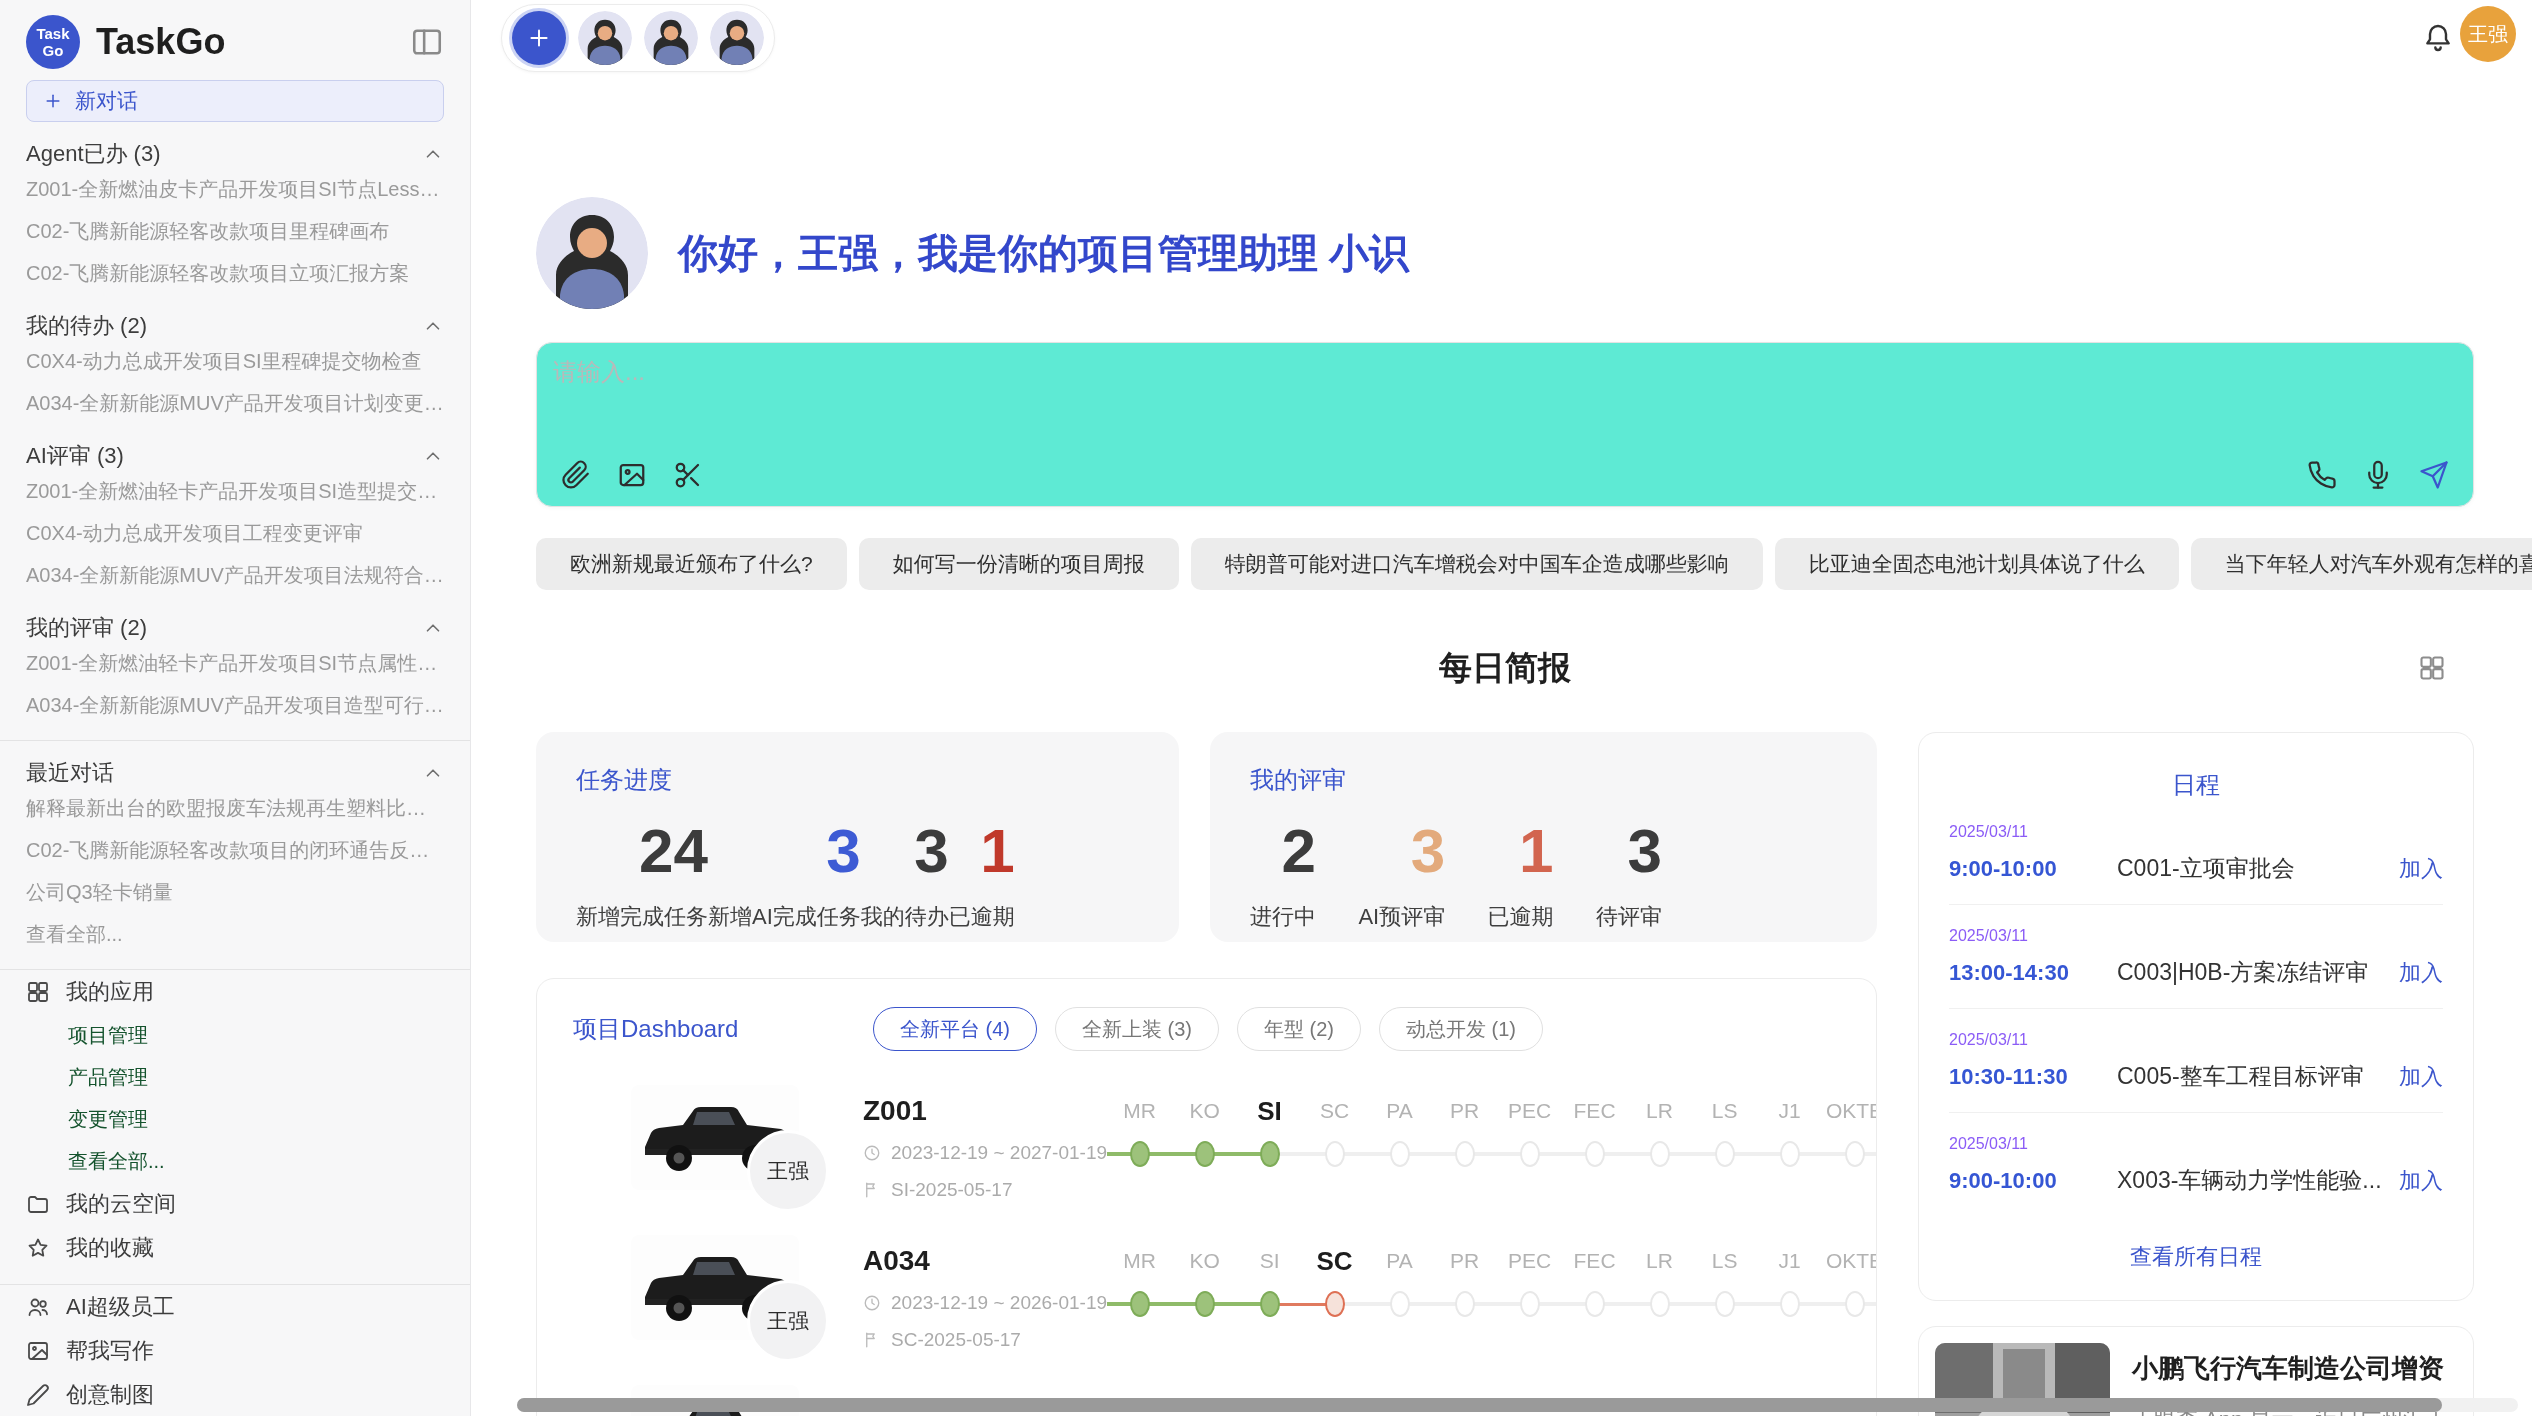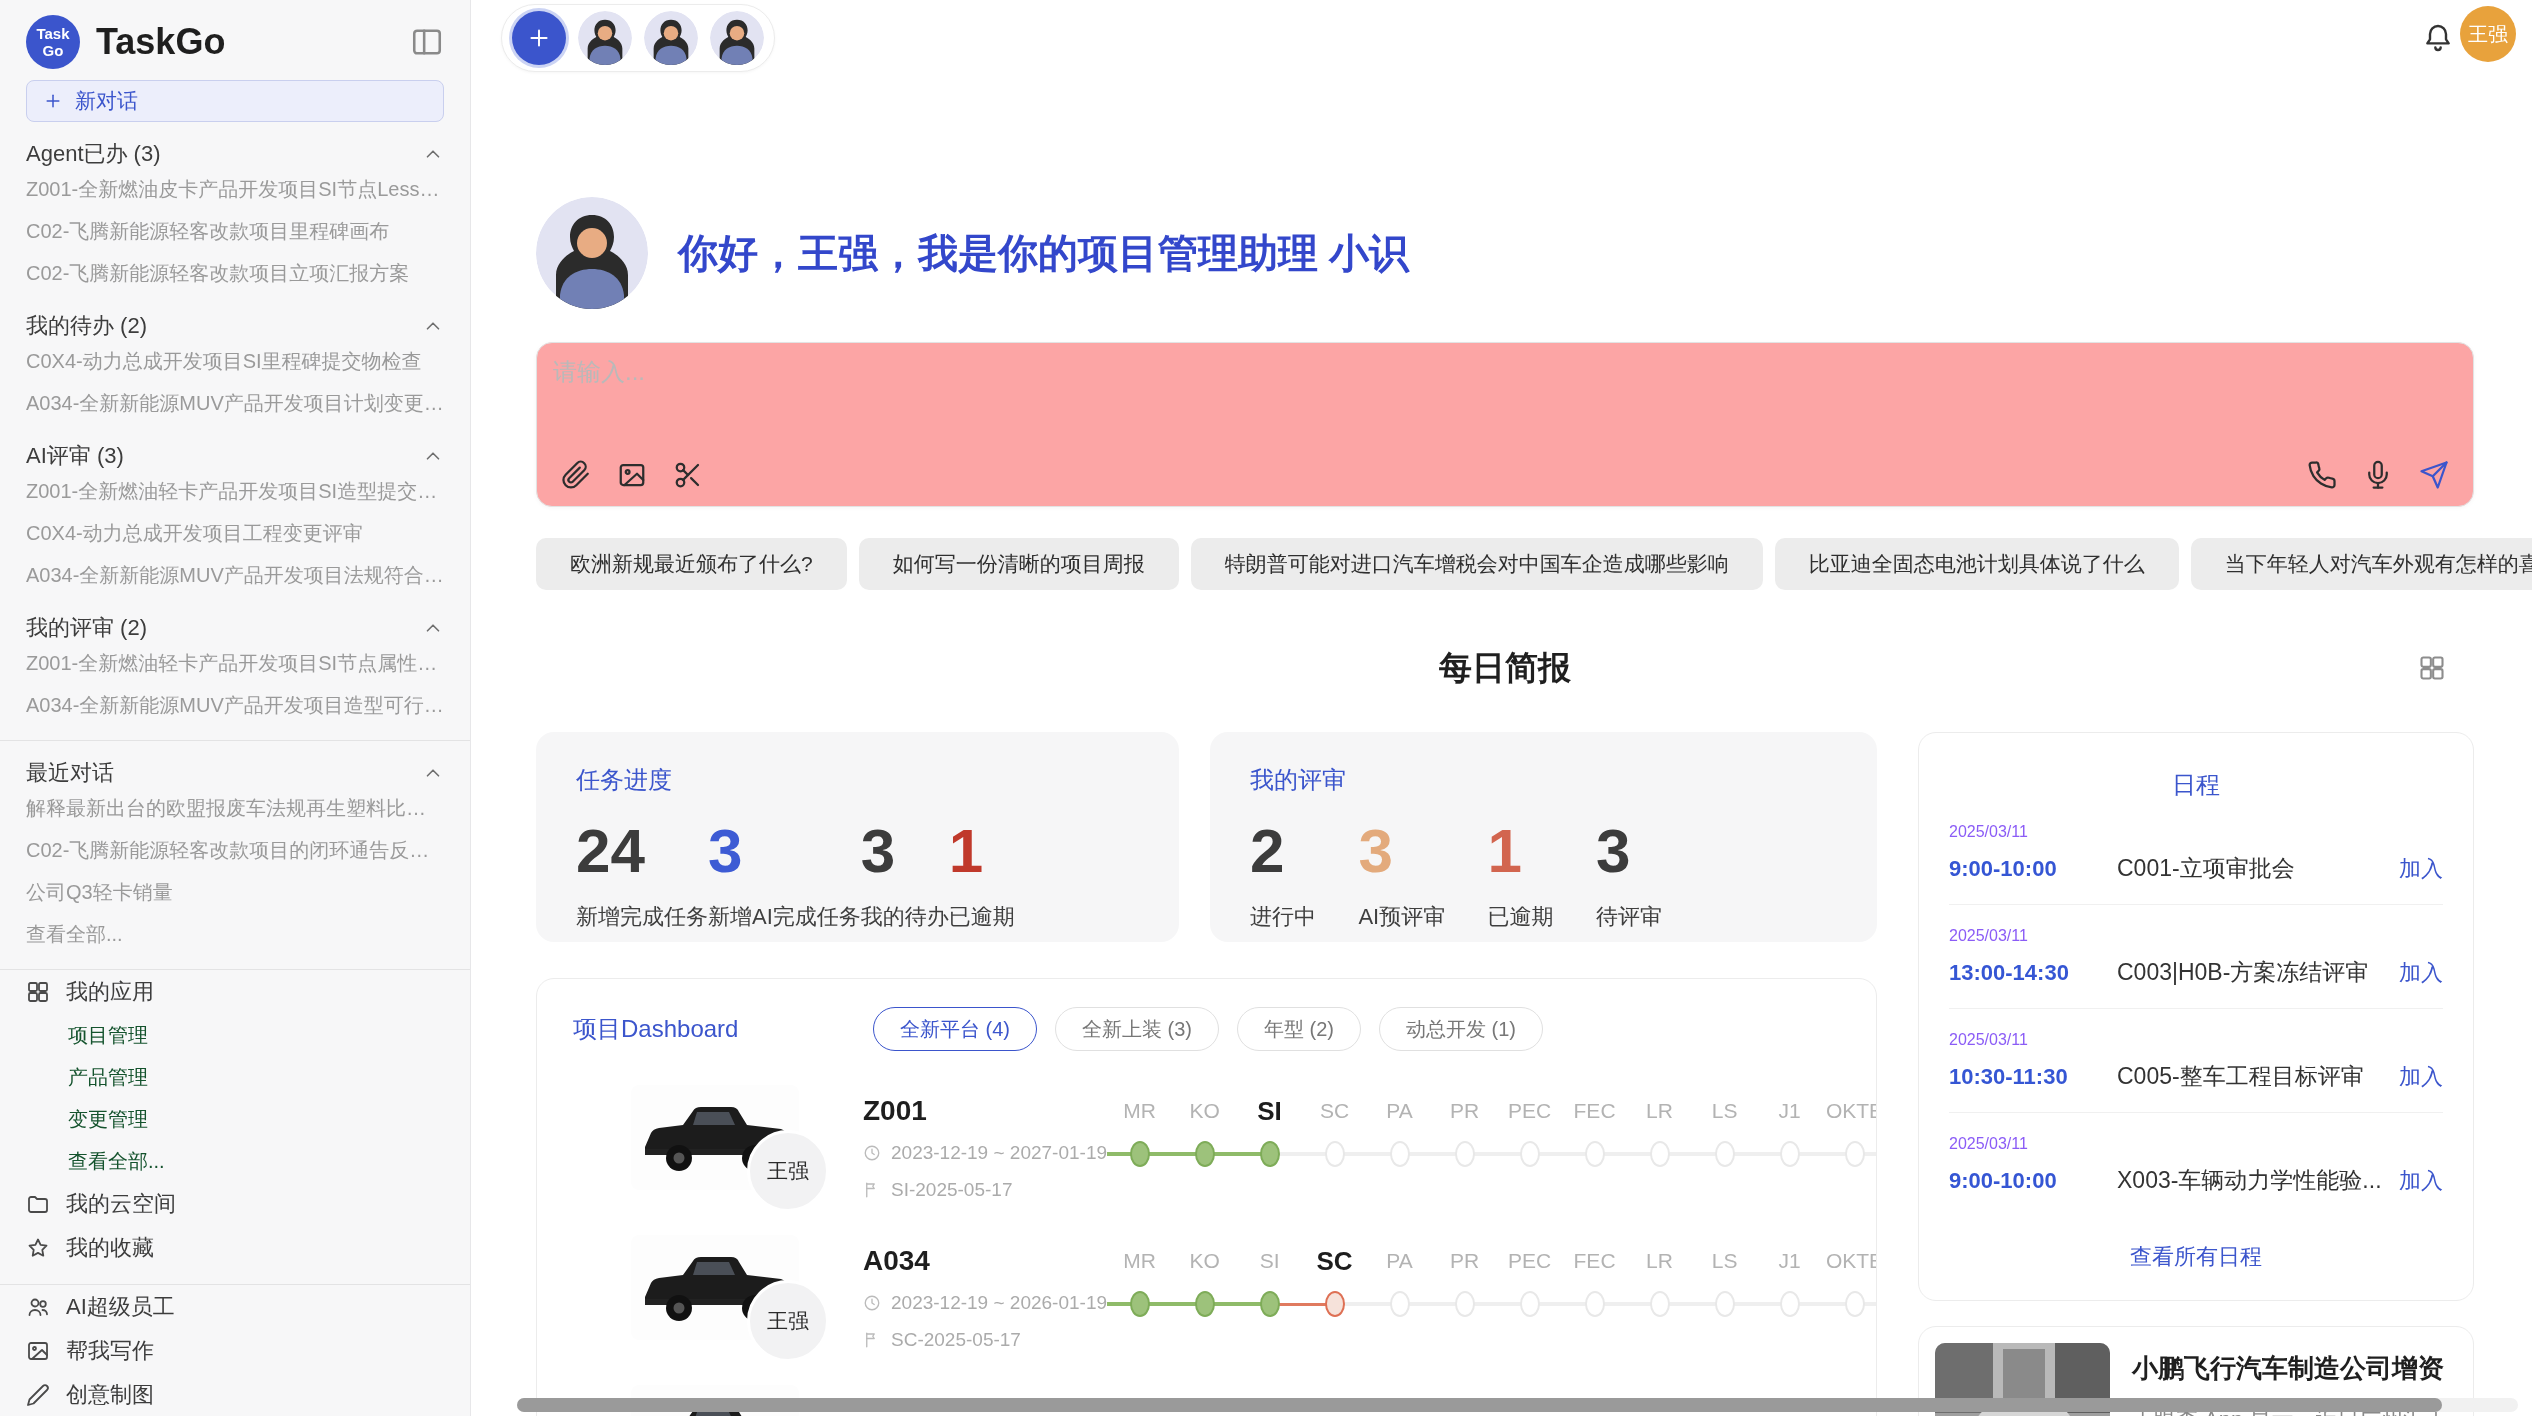--- a/index.html
+++ b/index.html
@@ -41,21 +41,21 @@
   .bell svg{width:32px;height:32px;stroke:#333;}
   .user-badge{position:absolute;right:16px;top:6px;width:56px;height:56px;border-radius:50%;background:#e8a23c;
               color:#fff;font-size:20px;display:flex;align-items:center;justify-content:center;cursor:pointer;}
 
   .content{position:absolute;left:65px;top:0;width:1938px;}
   .greet{margin-top:197px;display:flex;align-items:center;gap:30px;}
   .greet-avatar{width:112px;height:112px;border-radius:50%;overflow:hidden;}
   .greet-text{font-size:40px;font-weight:700;color:#3347cb;text-align:center;}
 
   .input-box{margin-top:33px;height:163px;border:1px solid #e3e3e3;border-radius:16px;position:relative;
-             box-shadow:0 1px 4px rgba(0,0,0,.04);background:#fca5a5;padding-left:12px;}
+             box-shadow:0 1px 4px rgba(0,0,0,.04);background:#5eead4;padding-left:12px;}
   .input-field{position:absolute;left:14px;top:14px;right:14px;border:none;outline:none;font-size:24px;
                color:#333;font-family:inherit;background:transparent;}
   .input-field::placeholder{color:#b9b9b9;}
   .in-icons{position:absolute;bottom:16px;display:flex;gap:26px;align-items:center;}
   .in-icons.left{left:24px;}
   .in-icons.right{right:24px;}
   .in-icons svg{width:30px;height:30px;stroke:#2d2d2d;cursor:pointer;}
   .in-icons svg.send{stroke:#3b55cc;}
 
   .chips{display:flex;gap:12px;margin-top:31px;}
@@ -70,21 +70,21 @@
   .brief-body{display:flex;gap:41px;margin-top:42px;}
   .left-col{width:1341px;}
   .stats-row{display:flex;gap:31px;}
   .stat-card{background:#f6f6f7;border-radius:18px;height:210px;box-sizing:border-box;padding:32px 40px;}
   .stat-card.c1{width:643px;}
   .stat-card.c2{width:679px;}
   .stat-title{font-size:24px;color:#3b55cc;}
   .stat-grid{display:flex;justify-content:space-between;margin-top:20px;}
   .stat-card.c1 .stat-grid{padding-right:140px;}
   .stat-card.c2 .stat-grid{padding-right:175px;}
-  .stat{text-align:left;}
+  .stat{text-align:right;}
   .stat-val{font-size:62px;font-weight:600;color:#3c3c3c;line-height:70px;}
   .stat-val.blue{color:#3d5bd4;} .stat-val.red{color:#c0392b;}
   .stat-val.tan{color:#e3aa7c;} .stat-val.salmon{color:#d2654f;}
   .stat-lab{font-size:22px;color:#3f3f3f;margin-top:16px;white-space:nowrap;}
 
   .dash-card{margin-top:36px;border:1px solid #ececec;border-radius:18px;box-sizing:border-box;
              padding:28px 36px;height:470px;overflow:hidden;background:#fff;}
   .dash-head{display:flex;align-items:center;}
   .dash-title{font-size:24px;color:#3b55cc;width:190px;}
   .tabs{display:flex;gap:18px;margin-left:110px;}

